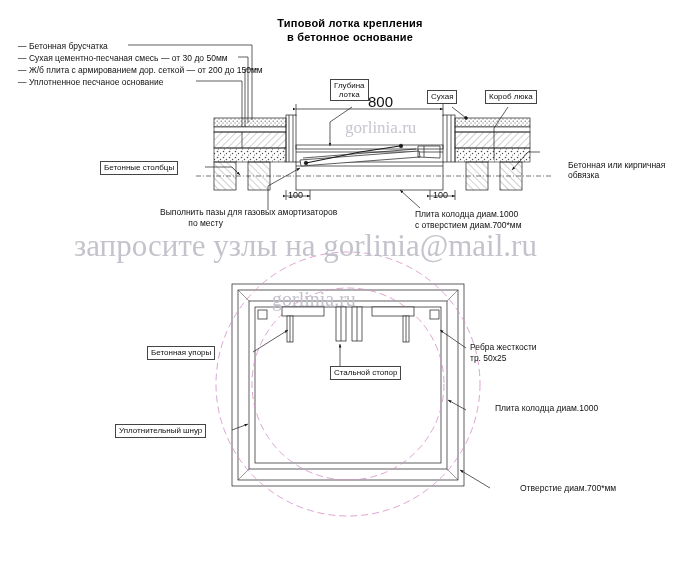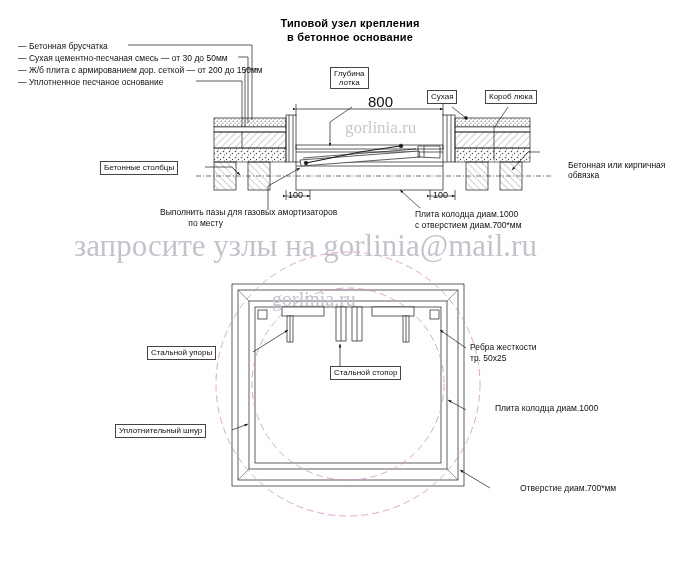--- a/index.html
+++ b/index.html
@@ -55,21 +55,21 @@
   .thinner{stroke:#333;stroke-width:.5;fill:none;}
   .dash{stroke:#1a1a1a;stroke-width:.6;fill:none;stroke-dasharray:5 2 1 2;}
   .pinkdash{stroke:#d48ec8;stroke-width:.8;fill:none;stroke-dasharray:7 4;}
 </style>
 </head>
 <body>
 
 <div class="root">
 
   <div class="abs ttl" style="left:200px;top:16px;width:300px;">
-    <div>Типовой узел крепления</div>
+    <div>Типовой лотка крепления</div>
     <div>в бетонное основание</div>
   </div>
 
   <div class="abs" style="left:18px;top:40px;">
     <div class="leg"><span style="color:#111;">—&nbsp;</span><span>Бетонная брусчатка</span></div>
     <div class="leg"><span style="color:#111;">—&nbsp;</span><span>Сухая цементно-песчаная смесь —  от 30 до 50мм</span></div>
     <div class="leg"><span style="color:#111;">—&nbsp;</span><span>Ж/б плита с армированием дор. сеткой — от 200 до 150мм</span></div>
     <div class="leg"><span style="color:#111;">—&nbsp;</span><span>Уплотненное песчаное основание</span></div>
   </div>
 
@@ -247,32 +247,32 @@
     <g class="thin">
       <line x1="253" y1="352" x2="288" y2="330" marker-end="url(#arS)"></line>
       <line x1="340" y1="372" x2="340" y2="344" marker-end="url(#arS)"></line>
       <line x1="466" y1="348" x2="440" y2="330" marker-end="url(#arS)"></line>
       <line x1="466" y1="410" x2="448" y2="400" marker-end="url(#arS)"></line>
       <line x1="232" y1="430" x2="248" y2="424" marker-end="url(#arS)"></line>
       <line x1="490" y1="488" x2="460" y2="470" marker-end="url(#arS)"></line>
     </g>
   </svg>
 
-  <div class="abs lbl-box" style="left:330px;top:67px;text-align:center;line-height:9px;">Глубина<br>лотка</div>
+  <div class="abs lbl-box" style="left:330px;top:79px;text-align:center;line-height:9px;">Глубина<br>лотка</div>
   <div class="abs lbl" style="left:368px;top:97px;font-size:15px;">800</div>
   <div class="abs lbl-box" style="left:427px;top:90px;">Сухая</div>
   <div class="abs lbl-box" style="left:485px;top:90px;">Короб люка</div>
   <div class="abs lbl-box" style="left:100px;top:161px;">Бетонные столбцы</div>
   <div class="abs lbl" style="left:568px;top:160px;line-height:10px;">Бетонная или кирпичная<br>обвязка</div>
   <div class="abs lbl" style="left:288px;top:190px;font-size:9px;">100</div>
   <div class="abs lbl" style="left:433px;top:190px;font-size:9px;">100</div>
   <div class="abs lbl" style="left:160px;top:207px;line-height:11px;">Выполнить пазы для газовых амортизаторов<br>&nbsp;&nbsp;&nbsp;&nbsp;&nbsp;&nbsp;&nbsp;&nbsp;&nbsp;&nbsp;&nbsp;&nbsp;по месту</div>
   <div class="abs lbl" style="left:415px;top:209px;line-height:11px;">Плита колодца диам.1000<br>с отверстием диам.700*мм</div>
 
-  <div class="abs lbl-box" style="left:147px;top:346px;">Стальной упоры</div>
+  <div class="abs lbl-box" style="left:147px;top:346px;">Бетонная упоры</div>
   <div class="abs lbl-box" style="left:330px;top:366px;">Стальной стопор</div>
   <div class="abs lbl" style="left:470px;top:342px;line-height:11px;">Ребра жесткости<br>тр. 50х25</div>
   <div class="abs lbl-box" style="left:115px;top:424px;">Уплотнительный шнур</div>
   <div class="abs lbl" style="left:495px;top:403px;">Плита колодца диам.1000</div>
   <div class="abs lbl" style="left:520px;top:483px;">Отверстие диам.700*мм</div>
 
   <div class="wm-small" style="left:345px;top:118px;">gorlinia.ru</div>
   <div class="wm-big" style="left:42px;top:228px;margin-left:32px;">запросите узлы на gorlinia@mail.ru</div>
   <div class="wm-mid" style="left:272px;top:288px;">gorlinia.ru</div>
 

